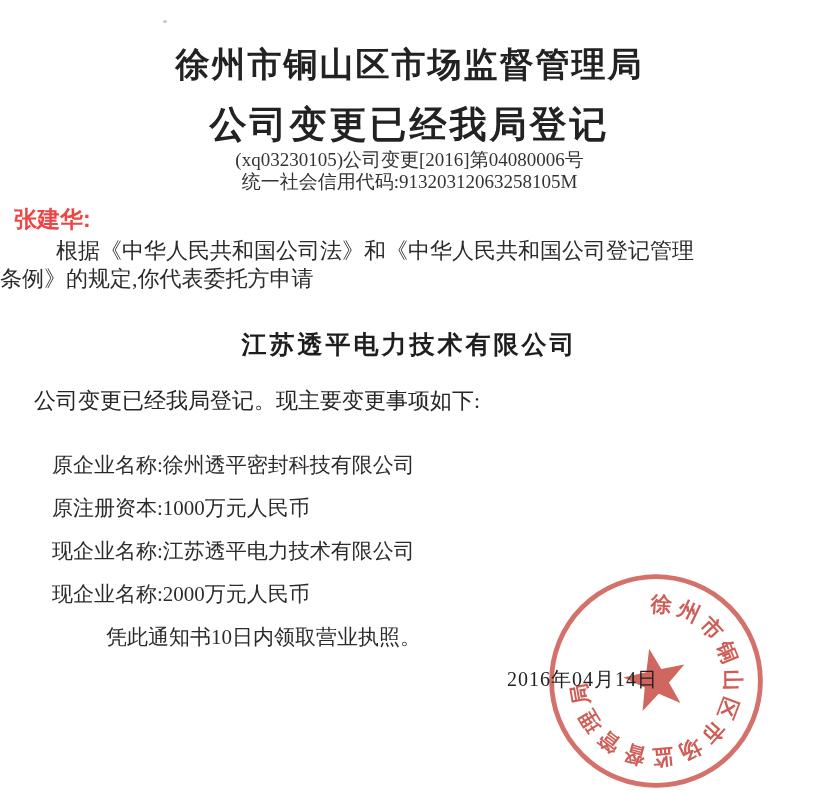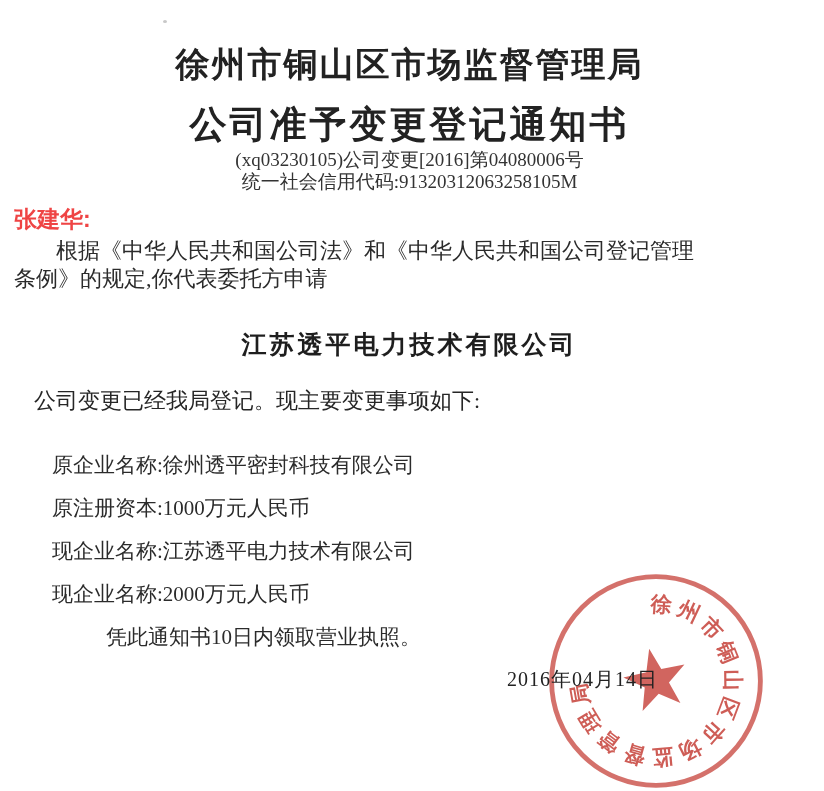--- a/index.html
+++ b/index.html
@@ -33,21 +33,21 @@
   .credit-code{
     text-align:center;font-size:19px;color:#333;line-height:22px;
   }
   .addressee{
     margin-top:13px;padding-left:14px;
     font-family:"Liberation Sans", sans-serif;
     font-weight:bold;font-size:23px;color:#ef4444;line-height:27px;
   }
   .intro{margin:4px 0 0 0;font-size:22px;line-height:28px;color:#2b2b2b;}
   .intro-line1{display:block;padding-left:56px;}
-  .intro-line2{display:block;padding-left:14px;}
+  .intro-line2{display:block;}
   .company-name{
     margin-top:37px;text-align:center;
     font-family:"Liberation Sans", sans-serif;
     font-weight:bold;font-size:25px;letter-spacing:3px;color:#1e1e1e;
     line-height:28px;
   }
   .registered-line{
     margin-top:30px;padding-left:34px;
     font-size:22px;line-height:26px;color:#262626;
   }
@@ -80,21 +80,21 @@
 </style>
 </head>
 <body>
 
 <div class="page">
 
   <div class="scan-speck"></div>
 
   <h1 class="authority">徐州市铜山区市场监督管理局</h1>
 
-  <h2 class="doc-title">公司准予变更登记通知书</h2>
+  <h2 class="doc-title">公司变更已经我局登记</h2>
 
   <div class="doc-number">(xq03230105)公司变更[2016]第04080006号</div>
 
   <div class="credit-code">统一社会信用代码:91320312063258105M</div>
 
   <div class="addressee">张建华:</div>
 
   <p class="intro">
     <span class="intro-line1">根据《中华人民共和国公司法》和《中华人民共和国公司登记管理</span>
     <span class="intro-line2">条例》的规定,你代表委托方申请</span>

